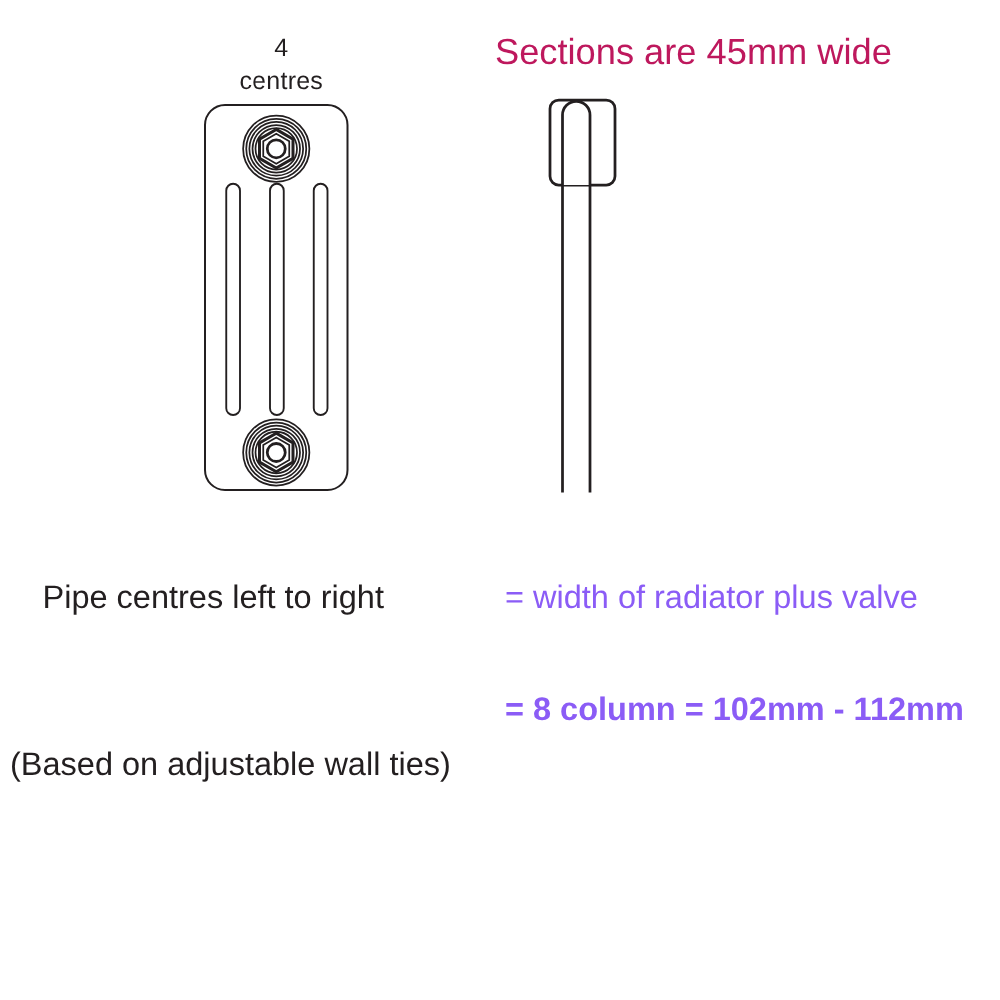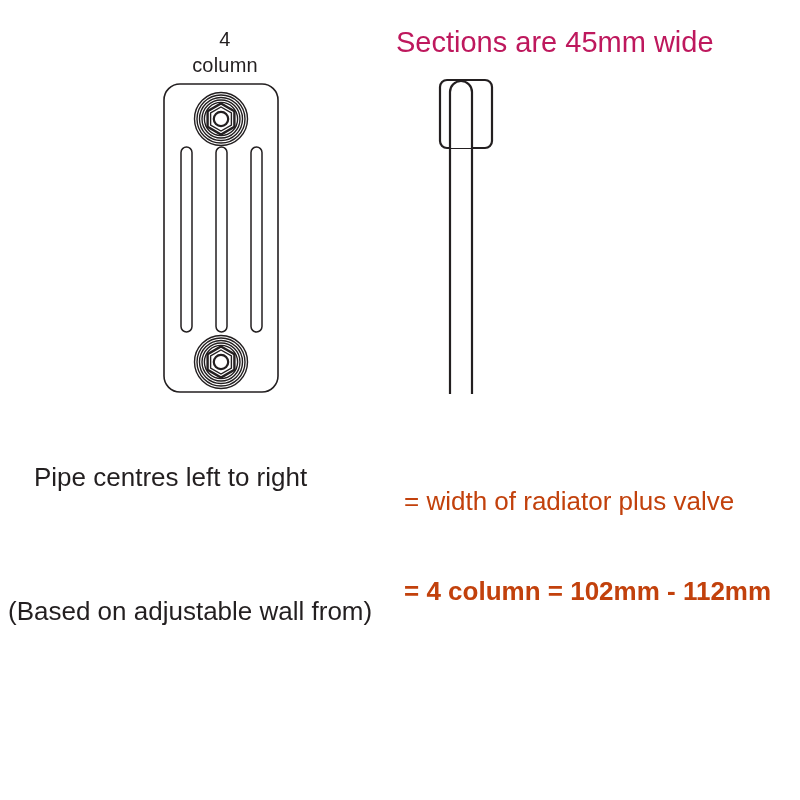--- a/index.html
+++ b/index.html
@@ -75,22 +75,21 @@
     font-size: 26px;
     line-height: 34px;
     white-space: nowrap;
     color: #231f20;
   }
   .note-row .rhs {
     position: absolute;
     font-size: 26px;
     line-height: 34px;
     white-space: nowrap;
-    color: #c2410c;
-    margin-top: 24px;
+    color: #8b5cf6;
   }
   .note-row .rhs.bold {
     font-weight: bold;
   }
 
   .row-1 { top: 10px; }
   .row-1 .lhs { left: 34px; top: 0; }
   .row-1 .rhs { left: 404px; top: 0; }
 
   .row-2 { top: 98px; }
@@ -100,21 +99,21 @@
   .row-3 { top: 144px; }
   .row-3 .lhs { left: 8px; top: 0; }
 </style>
 </head>
 <body>
 
 <div class="stage">
 
   <div class="front-label">
     <span class="l1">4</span>
-    <span class="l2">column</span>
+    <span class="l2">centres</span>
   </div>
 
   <div class="headline">Sections are 45mm wide</div>
 
   <svg class="drawing" width="800" height="450" viewBox="0 0 800 450">
 
     <g>
 
       <rect x="164" y="84" width="114" height="308" rx="16" ry="16" fill="#ffffff" stroke="#231f20" stroke-width="1.6"></rect>
 
@@ -159,22 +158,22 @@
   </svg>
 
   <div class="notes">
 
     <div class="note-row row-1">
       <span class="lhs">Pipe centres left to right</span>
       <span class="rhs">= width of radiator plus valve</span>
     </div>
 
     <div class="note-row row-2">
-      <span class="rhs bold">= 4 column = 102mm - 112mm</span>
+      <span class="rhs bold">= 8 column = 102mm - 112mm</span>
     </div>
 
     <div class="note-row row-3">
-      <span class="lhs">(Based on adjustable wall from)</span>
+      <span class="lhs">(Based on adjustable wall ties)</span>
     </div>
 
   </div>
 
 </div>
 
 </body></html>

